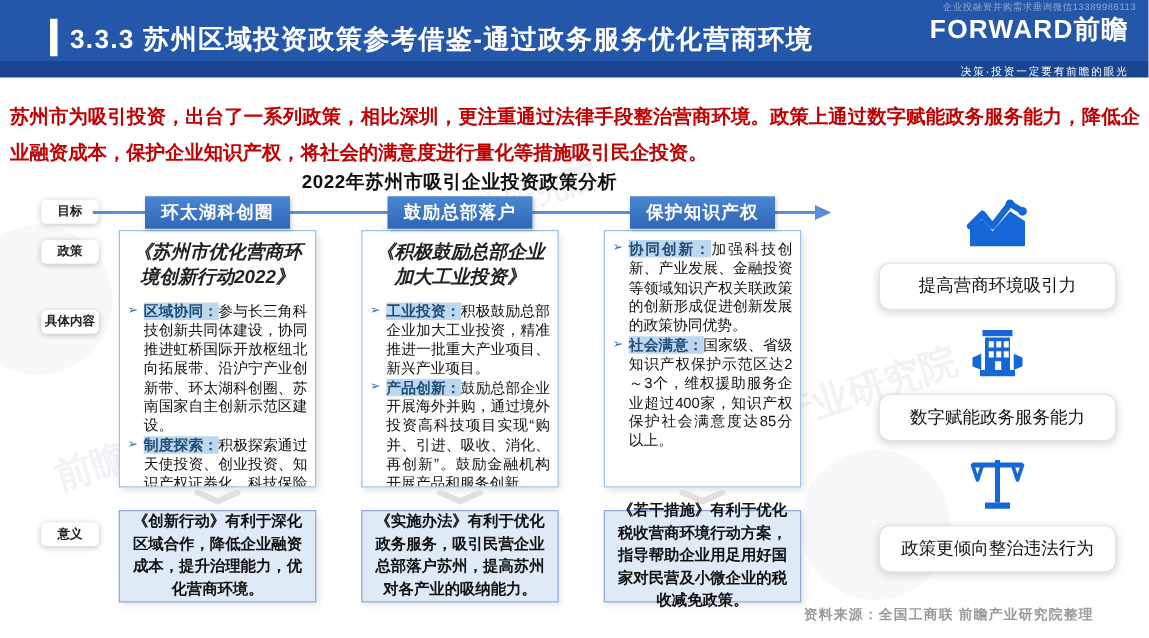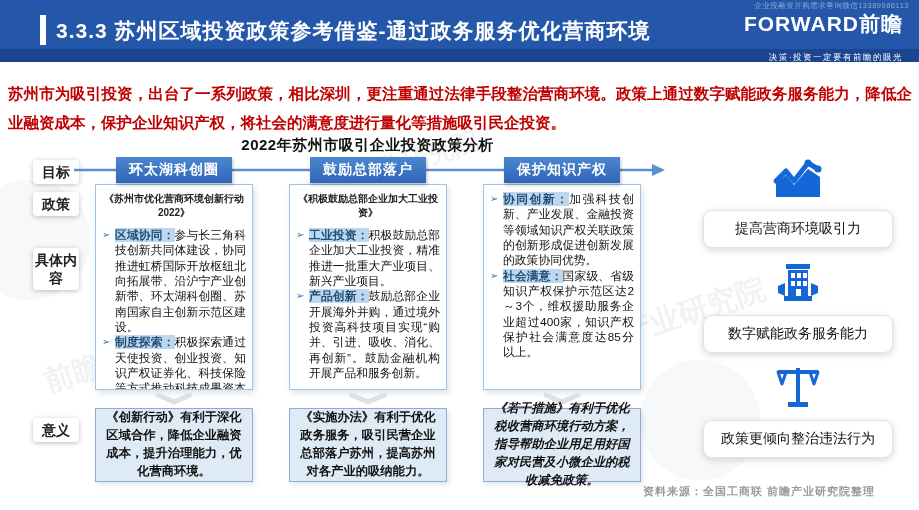--- a/index.html
+++ b/index.html
@@ -19,52 +19,52 @@
 
   
   .intro { position:absolute; left:8px; top:80px; width:904px; color:#C00000; font-weight:bold;
     font-size:15.5px; line-height:1.85; text-align:justify; }
 
   
   .diagram-title { position:absolute; left:95px; top:136px; width:545px; text-align:center;
     font-size:15px; font-weight:bold; color:#111; letter-spacing:.5px; }
 
   .row-label { position:absolute; left:33px; width:46px; background:#fff; border-radius:4px;
-    box-shadow:0 1px 5px rgba(0,0,0,.25); color:#222; font-size:14px; font-weight:bold;
+    box-shadow:0 1px 5px rgba(0,0,0,.25); color:#222; font-size:10px; font-weight:bold;
     text-align:center; padding:3px 2px; line-height:1.3; }
   .lbl-goal { top:160px; }
   .lbl-policy { top:192px; }
   .lbl-detail { top:248px; }
   .lbl-meaning { top:418px; }
 
   .goal-line { position:absolute; left:74px; top:163px; }
 
   .col { position:absolute; top:157px; width:158px; }
   .col1 { left:95px; } .col2 { left:289px; } .col3 { left:483px; }
 
   .goal-head { position:relative; z-index:2; margin:0 auto; width:116px; height:26px;
     background:linear-gradient(#4C86D2,#2F66B6); color:#fff; font-size:14px; font-weight:bold;
     display:flex; align-items:center; justify-content:center; letter-spacing:1px;
     box-shadow:1px 2px 3px rgba(0,0,0,.25); }
   .content-box { margin-top:1px; height:206px; background:#fff; border:1px solid #9DC3E6;
     box-shadow:2px 3px 6px rgba(0,0,0,.12); padding:7px 6px 4px 6px; overflow:hidden; }
-  .policy-name { text-align:center; font-size:10px; font-weight:bold; color:#222; line-height:1.35; margin-bottom:9px; }
+  .policy-name { text-align:center; font-size:15px; font-weight:bold; color:#222; line-height:1.35; margin-bottom:9px;font-style:italic; }
   .col3 .policy-name { margin-bottom:4px; }
   .detail-item { position:relative; padding-left:13px; font-size:11.8px; line-height:1.3;
     color:#111; text-align:justify; }
   .detail-item::before { content:"\27A2"; position:absolute; left:0; top:0; color:#2E75B6; font-size:10px; }
   .kw { font-weight:bold; color:#1F4E79; background:#BDD7EE; }
 
   .chevron { position:absolute; top:391px; width:158px; text-align:center; }
 
   .sig-box { position:absolute; top:408px; width:158px; height:74px; background:#DEEAF6;
     border:1px solid #8FAADC; box-shadow:2px 3px 5px rgba(0,0,0,.1);
     display:flex; align-items:center; justify-content:center; padding:4px 6px; }
   .sig-text { font-size:12.3px; font-weight:bold; color:#111; line-height:1.45; text-align:center; }
-  .sig1 { left:95px; } .sig2 { left:289px; } .sig3 { left:483px;font-style:italic; }
+  .sig1 { left:95px; } .sig2 { left:289px; } .sig3 { left:483px; }
 
   
   .outcome-icon { position:absolute; left:703px; width:190px; text-align:center; }
   .outcome-label { position:absolute; left:703px; width:190px; height:38px; background:#fff;
     border:1px solid #E3E3E3; border-radius:9px; box-shadow:0 2px 7px rgba(0,0,0,.16);
     display:flex; align-items:center; justify-content:center; font-size:14px; color:#111; }
   .oi1 { top:157px; } .ol1 { top:210px; }
   .oi2 { top:262px; } .ol2 { top:315px; }
   .oi3 { top:364px; } .ol3 { top:420px; }
 

